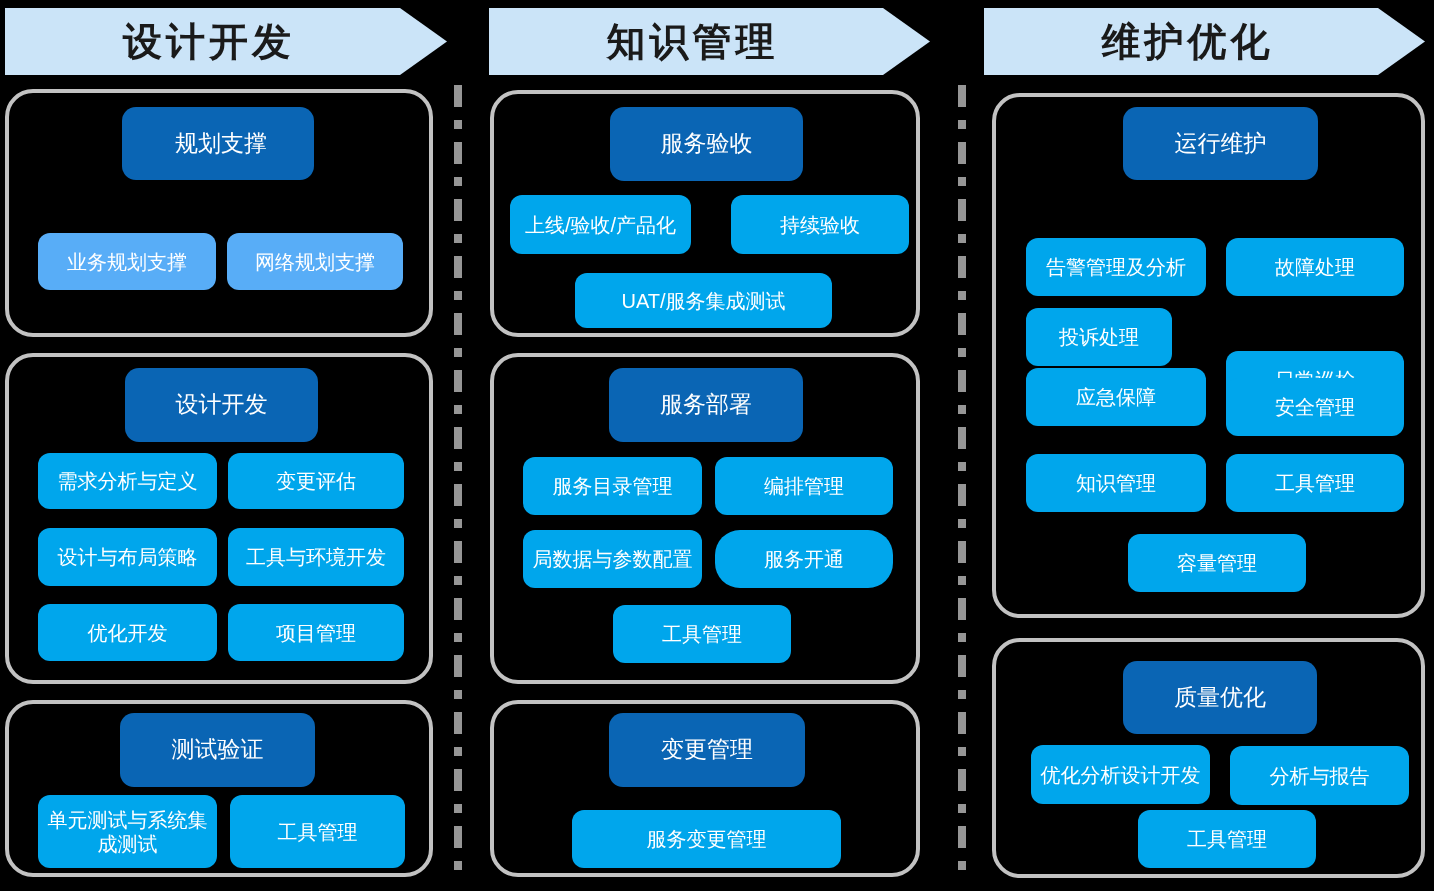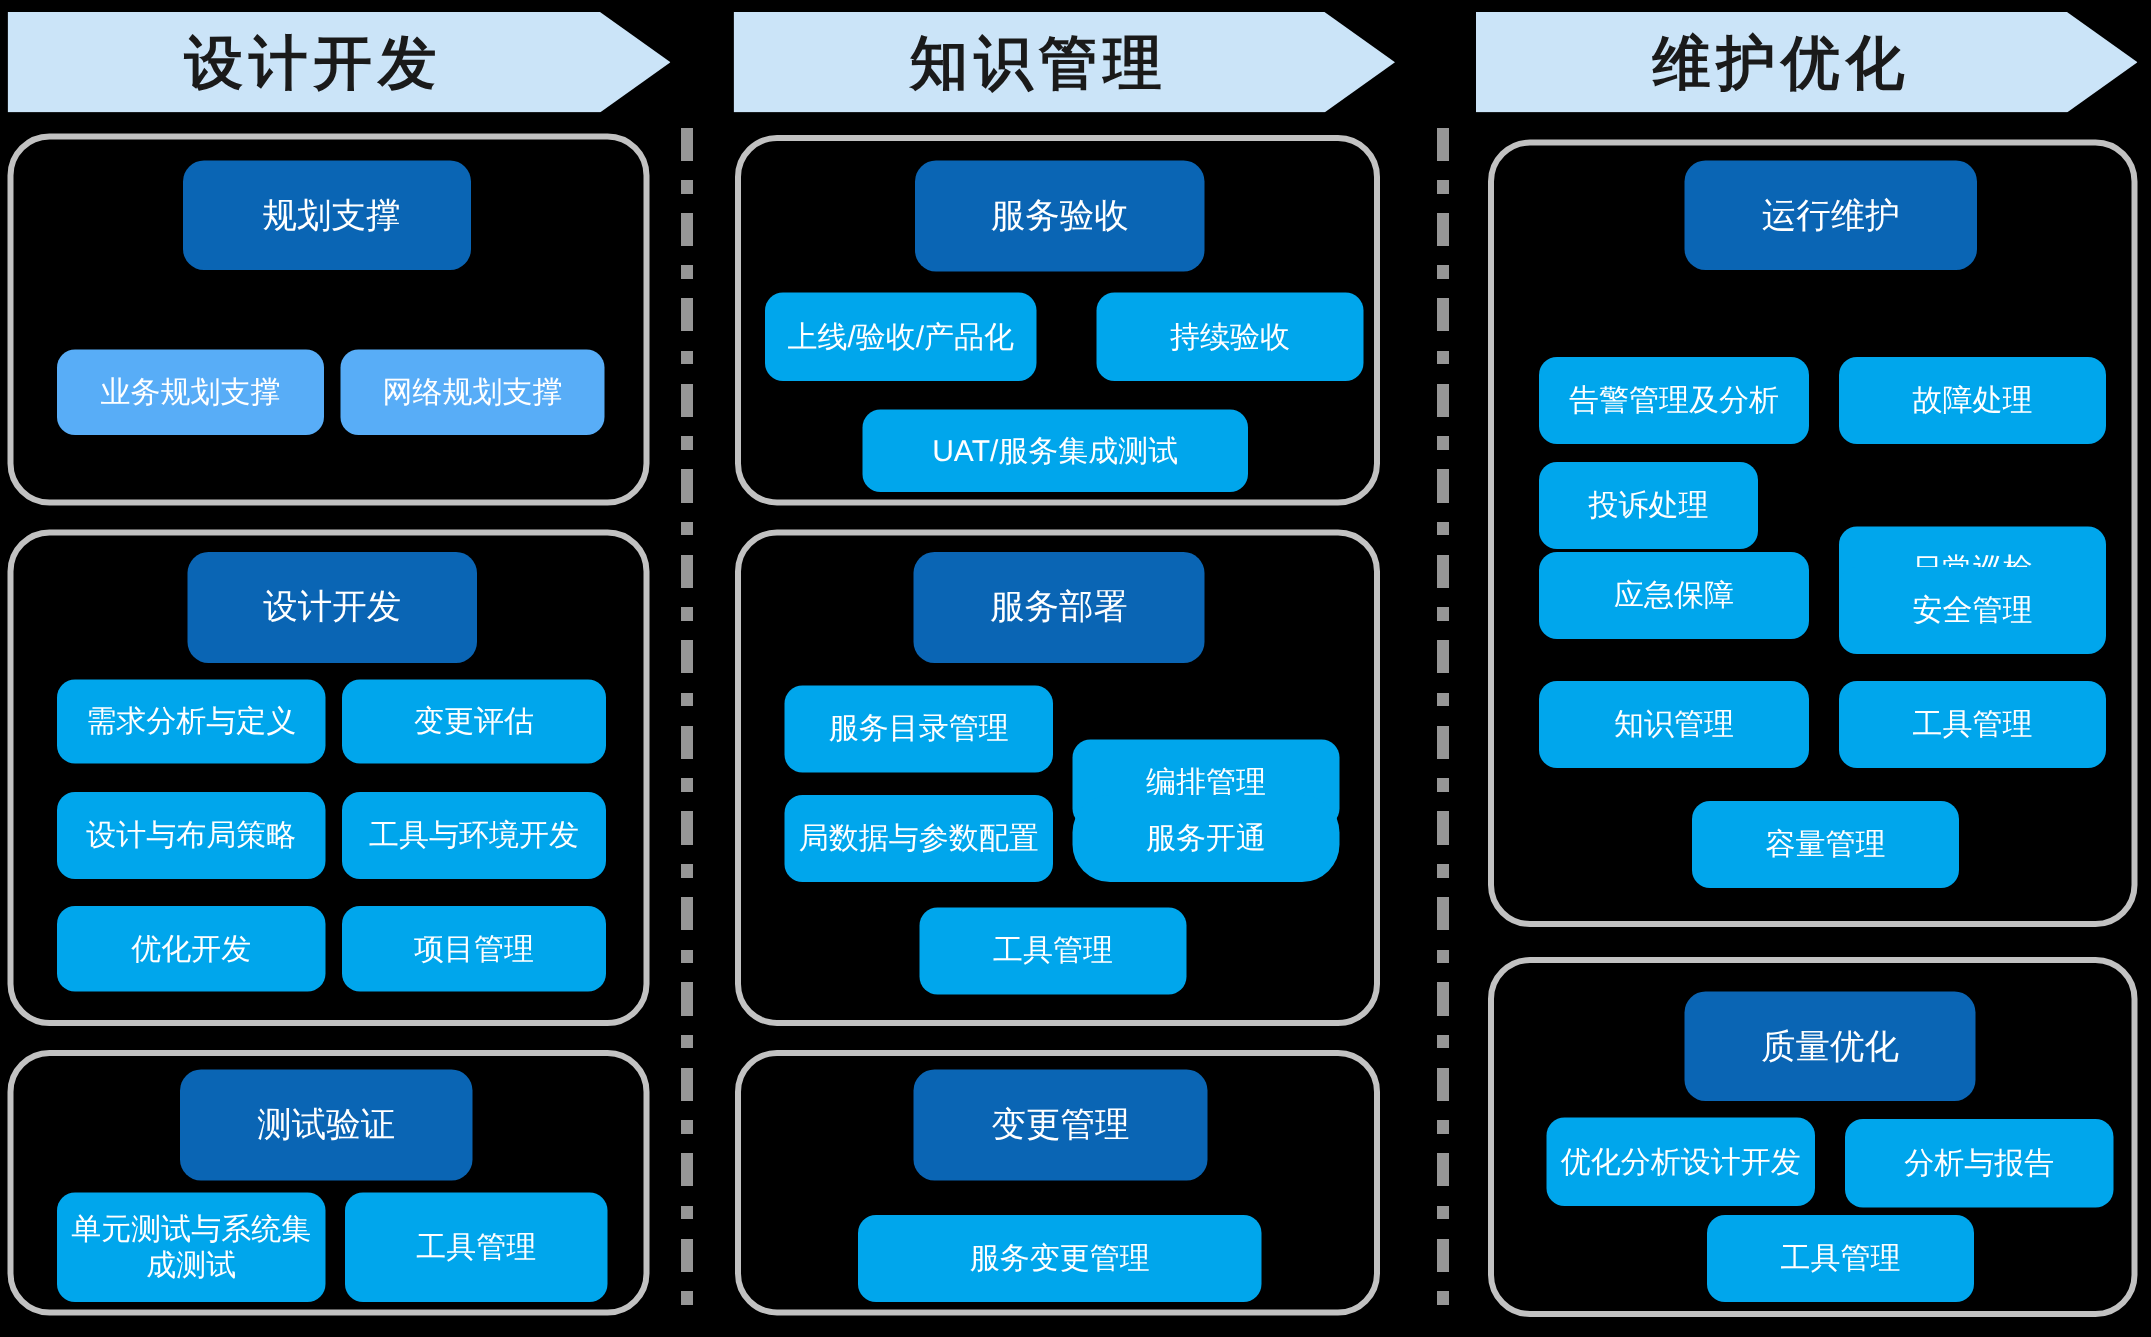--- a/index.html
+++ b/index.html
@@ -107,21 +107,21 @@
 
   <div class="gbox" style="left:490px; top:90px; width:430px; height:247px;"></div>
   <div class="btn title" style="left:610px; top:107px; width:193px; height:74px;">服务验收</div>
   <div class="btn item" style="left:510px; top:195px; width:181px; height:59px;">上线/验收/产品化</div>
   <div class="btn item" style="left:731px; top:195px; width:178px; height:59px;">持续验收</div>
   <div class="btn item" style="left:575px; top:273px; width:257px; height:55px;">UAT/服务集成测试</div>
 
   <div class="gbox" style="left:490px; top:353px; width:430px; height:331px;"></div>
   <div class="btn title" style="left:609px; top:368px; width:194px; height:74px;">服务部署</div>
   <div class="btn item" style="left:523px; top:457px; width:179px; height:58px;">服务目录管理</div>
-  <div class="btn item" style="left:715px; top:457px; width:178px; height:58px;margin-top:36px;">编排管理</div>
+  <div class="btn item" style="left:715px; top:457px; width:178px; height:58px;">编排管理</div>
   <div class="btn item" style="left:523px; top:530px; width:179px; height:58px;">局数据与参数配置</div>
   <div class="btn item" style="left:715px; top:530px; width:178px; height:58px;border-radius:25px;">服务开通</div>
   <div class="btn item" style="left:613px; top:605px; width:178px; height:58px;">工具管理</div>
 
   <div class="gbox" style="left:490px; top:700px; width:430px; height:177px;"></div>
   <div class="btn title" style="left:609px; top:713px; width:196px; height:74px;">变更管理</div>
   <div class="btn item" style="left:572px; top:810px; width:269px; height:58px;">服务变更管理</div>
 
   <div class="gbox" style="left:992px; top:93px; width:433px; height:525px;"></div>
   <div class="btn title" style="left:1123px; top:107px; width:195px; height:73px;">运行维护</div>

